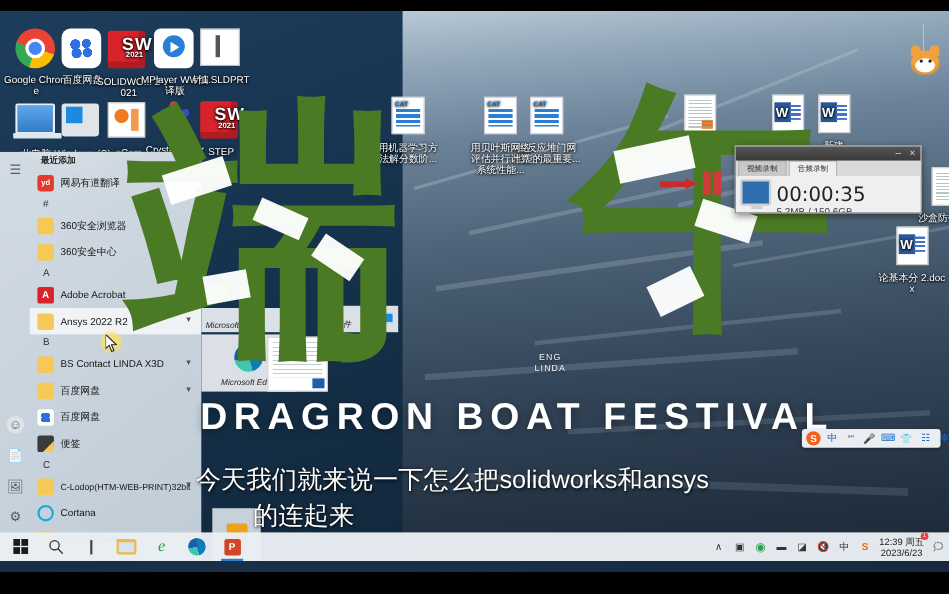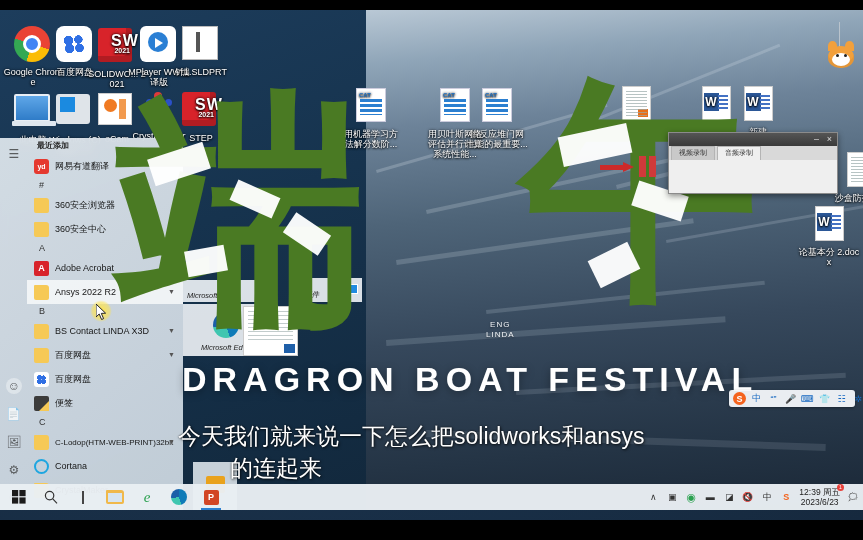--- a/index.html
+++ b/index.html
@@ -506,20 +506,30 @@
 
     <div id="rec">
       <div class="tb">
         <span class="wbtn" style="right:18px">–</span>
         <span class="wbtn" style="right:5px">×</span>
       </div>
       <div class="tabs">
         <div class="tab">视频录制</div>
         <div class="tab active">音频录制</div>
       </div>
+      <div class="body">
+        <div style="text-align:center">
+          <div class="mon"></div>
+          <div style="font-size:6.5px;color:#333;margin-top:5px">全屏录制</div>
+        </div>
+        <div>
+          <div class="time">00:00:35</div>
+          <div class="size">5.2MB / 150.6GB</div>
+        </div>
+      </div>
     </div>
 
     <div id="englinda">
       <div>ENG</div>
       <div>LINDA</div>
     </div>
 
     <div id="festival">DRAGRON BOAT FESTIVAL</div>
     <div id="subtitle">
       <span>今天我们就来说一下怎么把solidworks和ansys</span>

